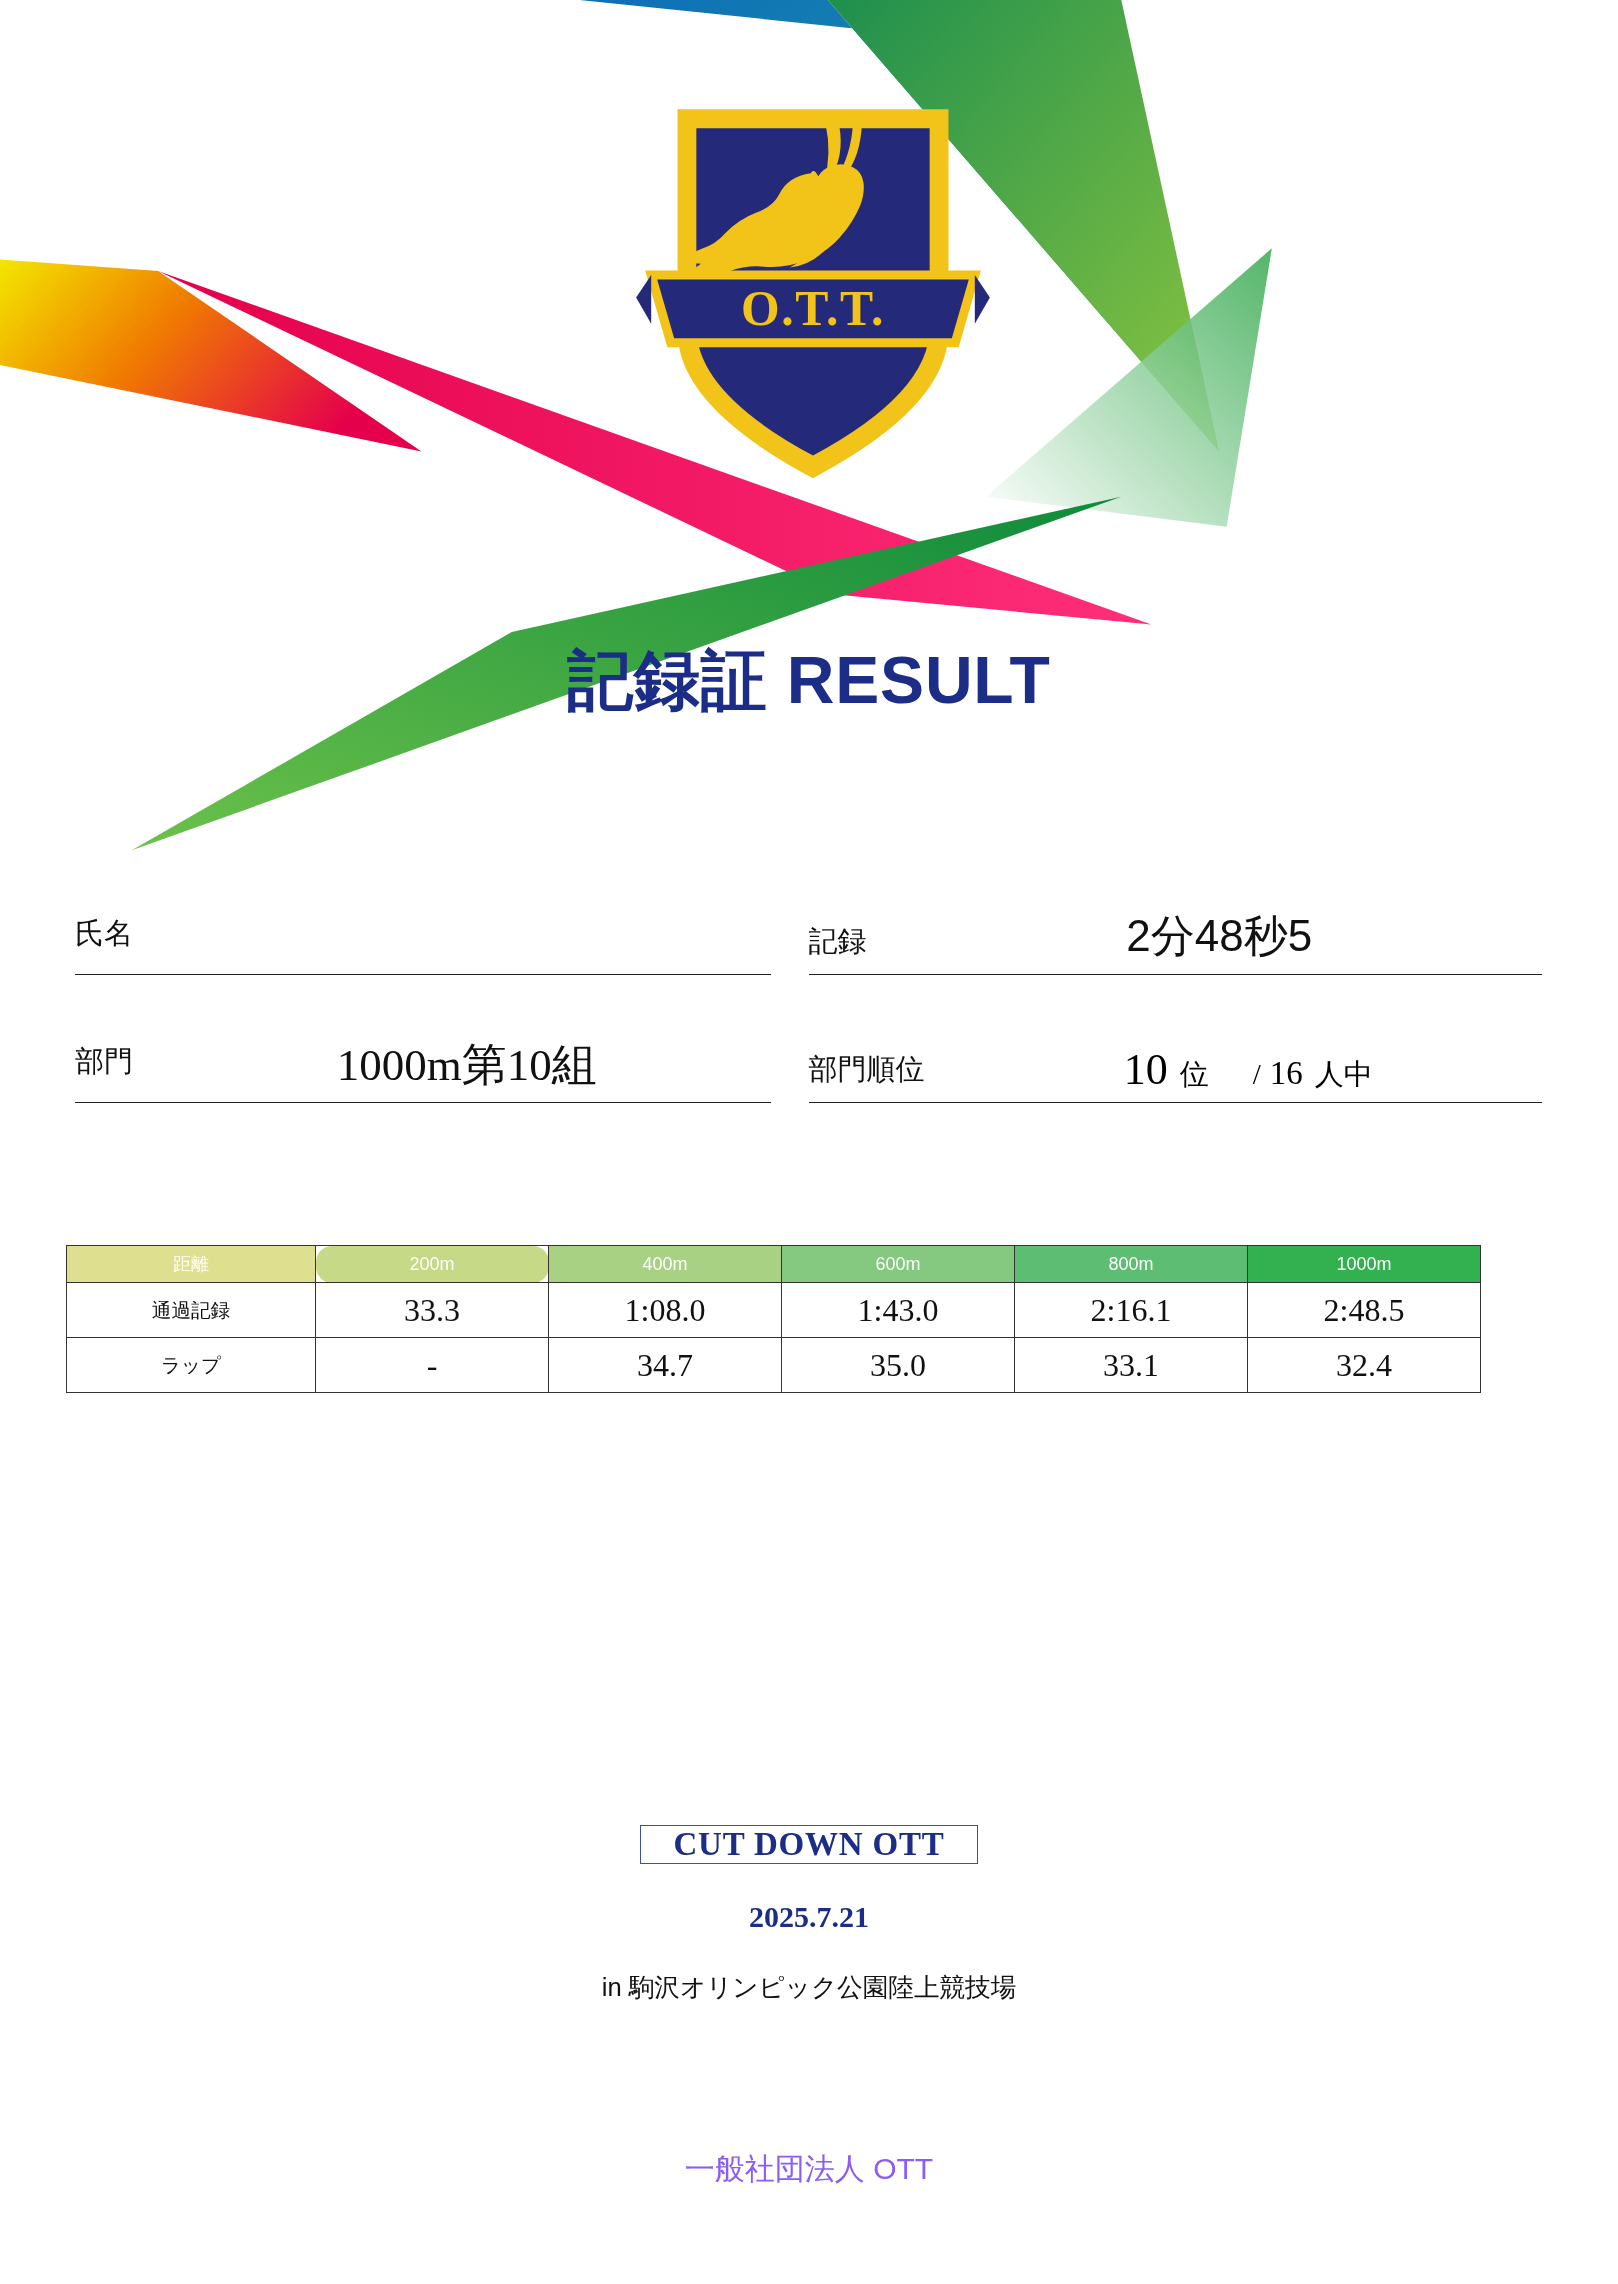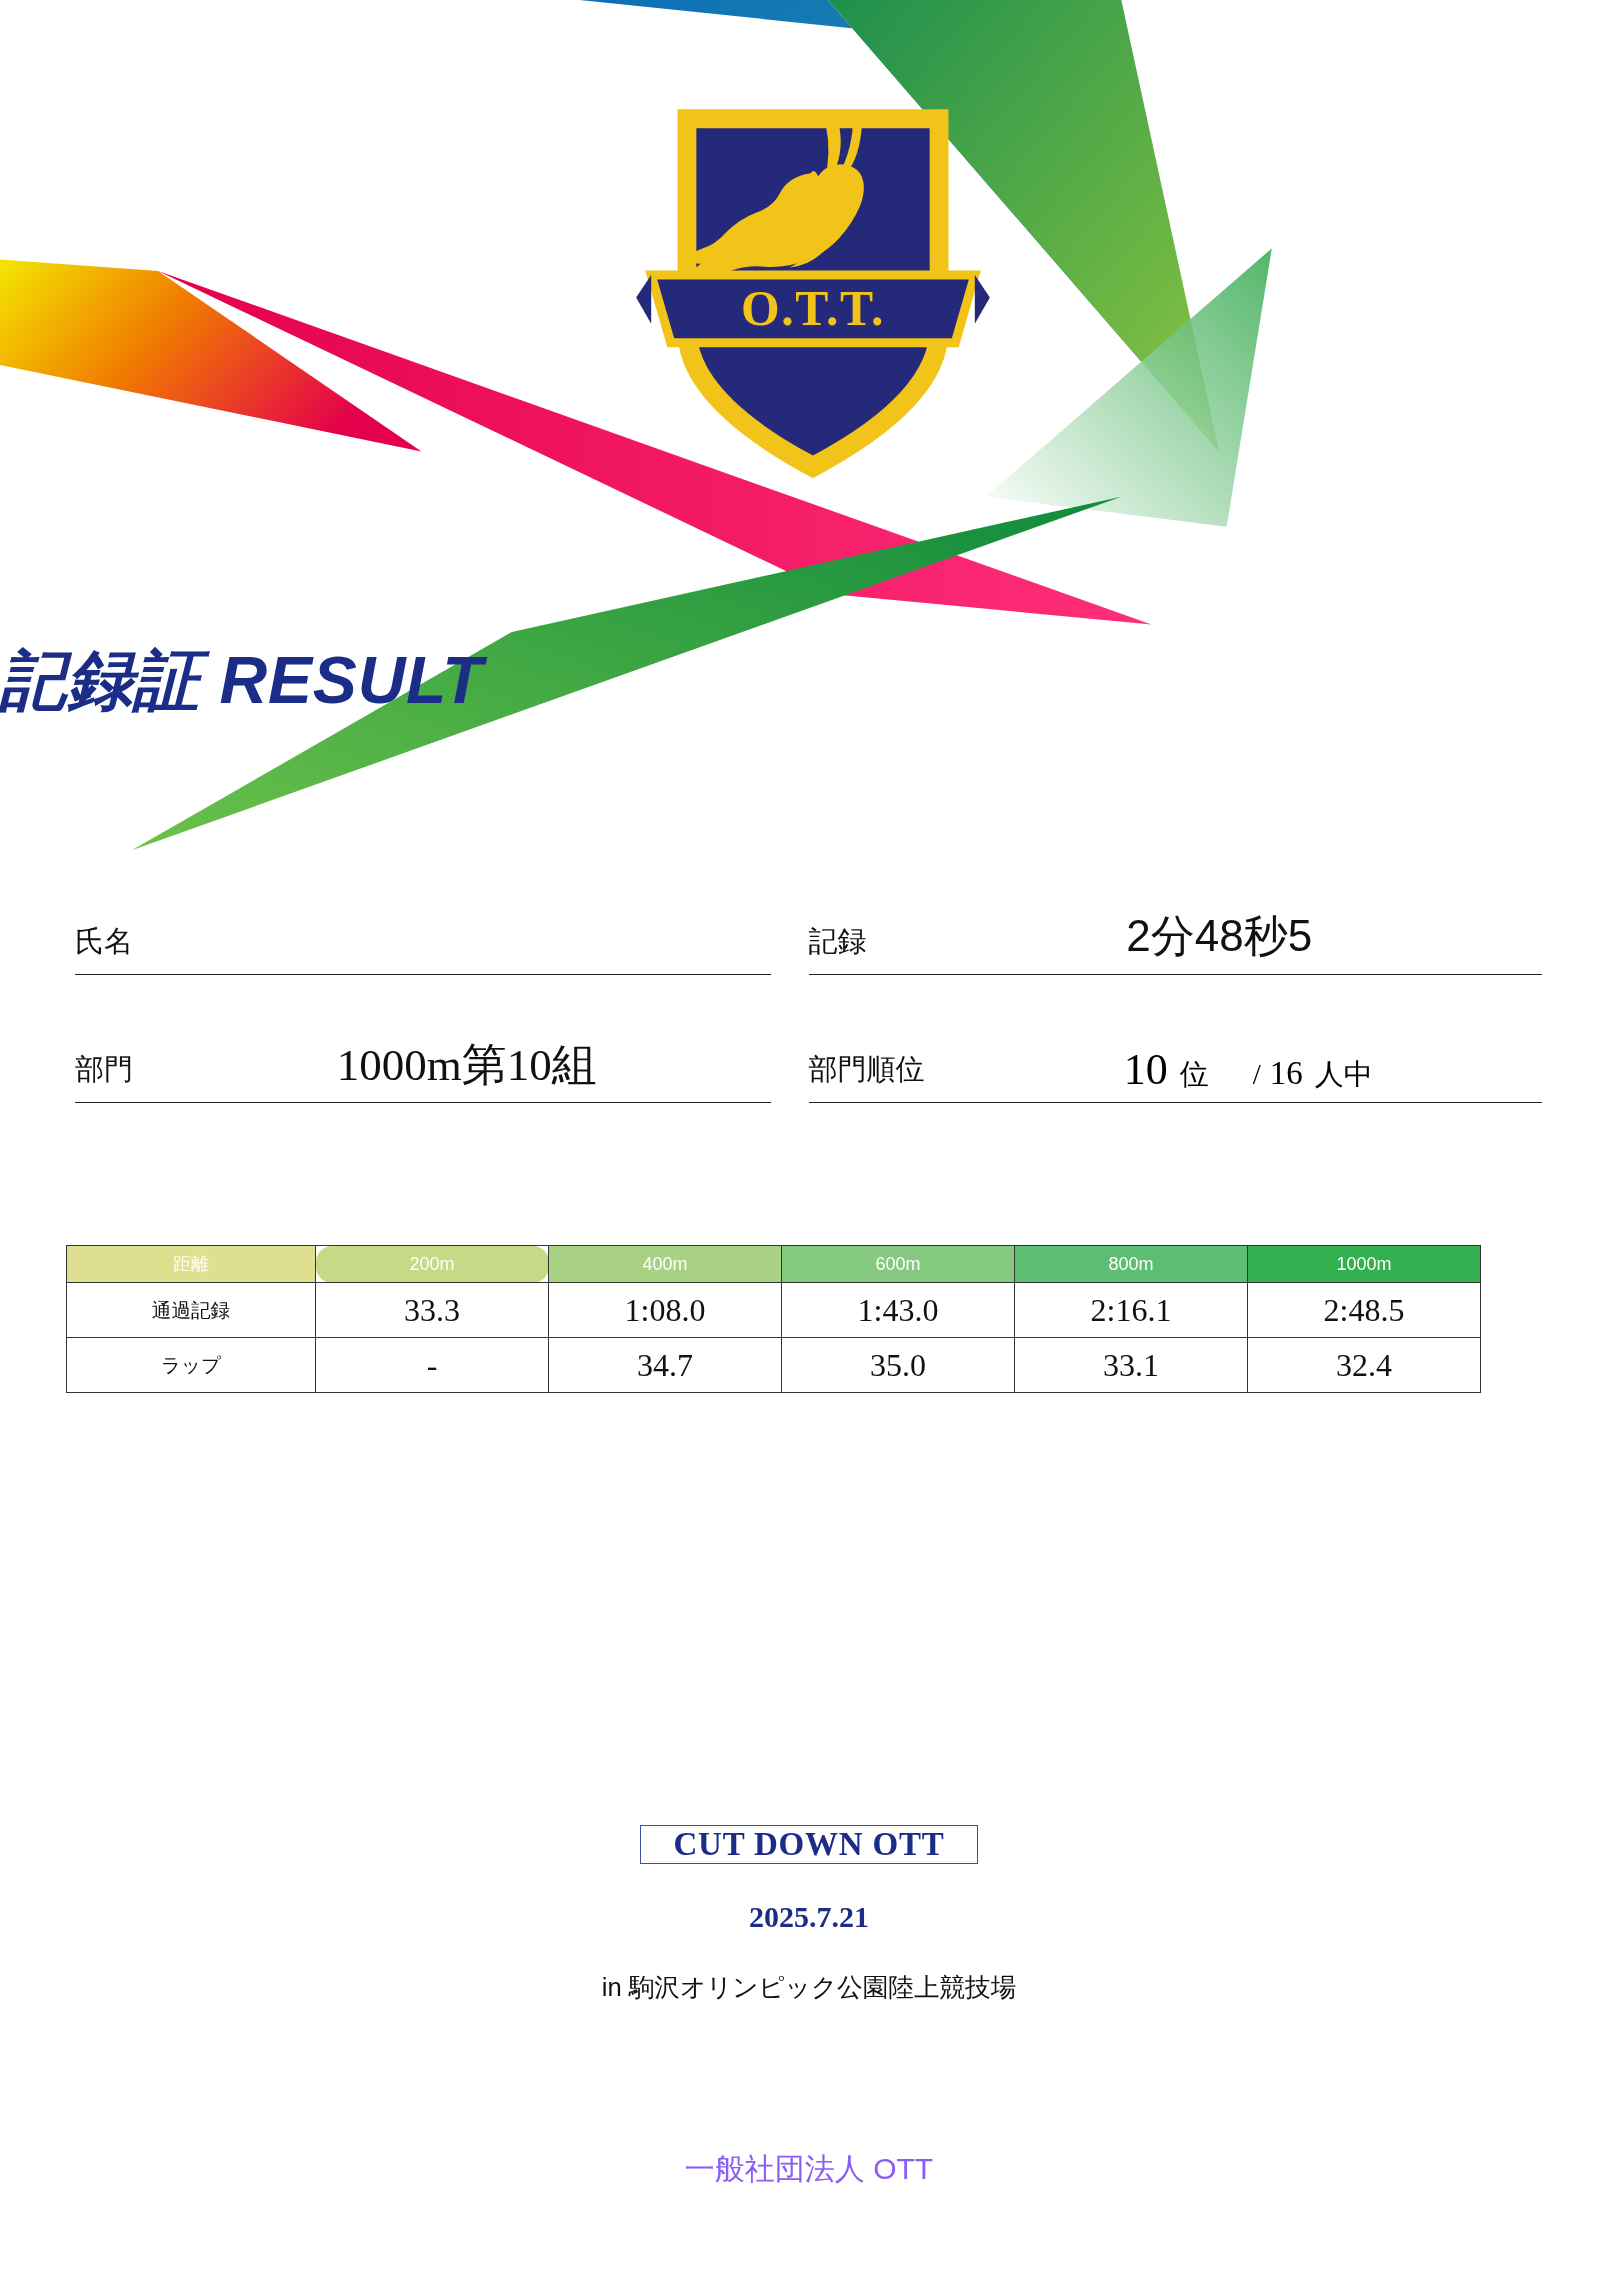--- a/index.html
+++ b/index.html
@@ -33,26 +33,25 @@
     width: 354px;
     height: 429px;
   }
 
   
   .title {
     position: absolute;
     top: 636px;
     left: 0;
     width: 1618px;
-    text-align: left;
+    text-align: center;
     font-size: 66px;
     font-weight: bold;
     color: #1b2d86;
     letter-spacing: 0.8px;
-    font-style: italic;
   }
 
   
   .fields {
     position: absolute;
     top: 907px;
     left: 75px;
     width: 1467px;
   }
   .field-row {
@@ -61,21 +60,21 @@
     margin-bottom: 60px;
   }
   .field {
     width: 50%;
     display: flex;
     align-items: flex-end;
     border-bottom: 1.5px solid #222;
     padding-bottom: 7.5px;
     box-sizing: border-box;
   }
-  .field.left { margin-right: 38px; width: calc(50% - 38px); }
+  .field.left { margin-right: 38px; width: calc(50% - 38px); align-items: center; }
   .field-label {
     font-size: 29px;
     color: #111;
     white-space: nowrap;
     margin-right: 30px;
     padding-bottom: 4.5px;
   }
   .field-value {
     flex: 1;
     text-align: center;

